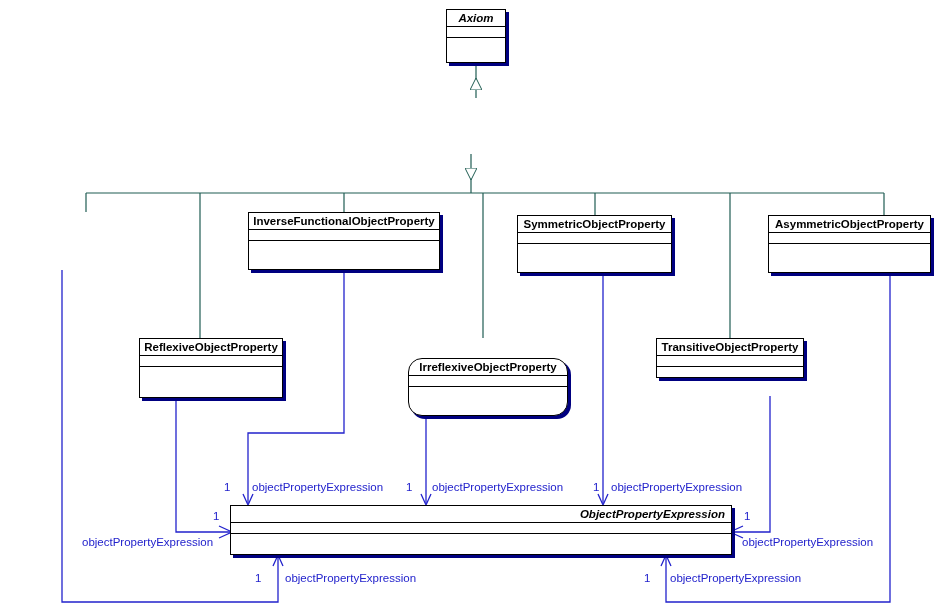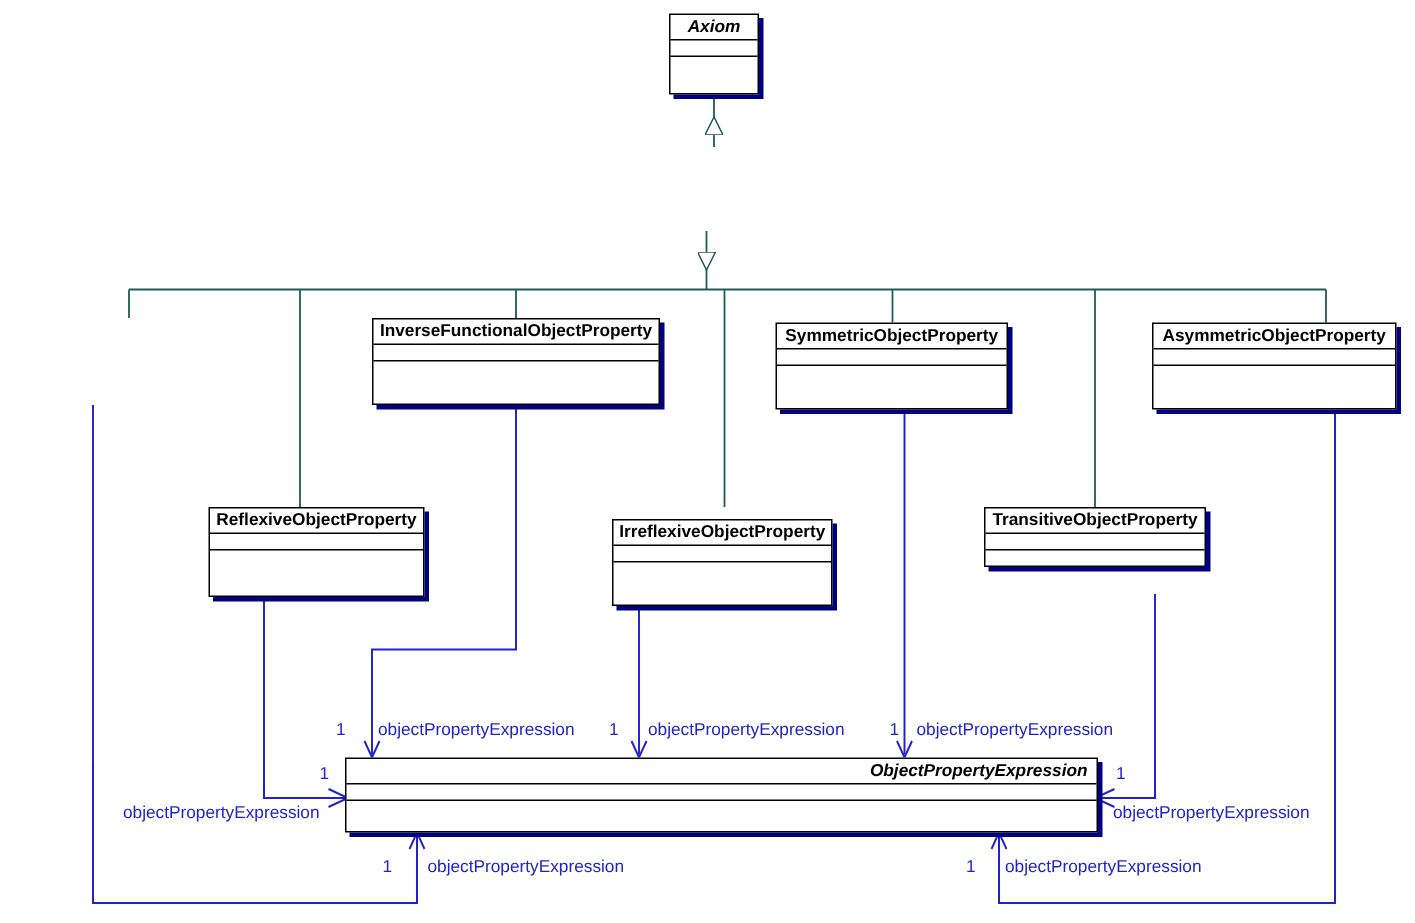--- a/index.html
+++ b/index.html
@@ -140,21 +140,21 @@
     <div class="attr-band"></div>
     <div class="op-band"></div>
   </div>
 
   <div class="uml-class" style="left:139px;top:338px;width:144px;height:60px;">
     <div class="name-band">ReflexiveObjectProperty</div>
     <div class="attr-band"></div>
     <div class="op-band"></div>
   </div>
 
-  <div class="uml-class" style="left:408px;top:346px;width:147px;height:58px;">
+  <div class="uml-class" style="left:408px;top:358px;width:160px;height:58px;border-radius:14px;">
     <div class="name-band">IrreflexiveObjectProperty</div>
     <div class="attr-band"></div>
     <div class="op-band"></div>
   </div>
 
   <div class="uml-class" style="left:656px;top:338px;width:148px;height:40px;">
     <div class="name-band">TransitiveObjectProperty</div>
     <div class="attr-band"></div>
     <div class="op-band"></div>
   </div>

